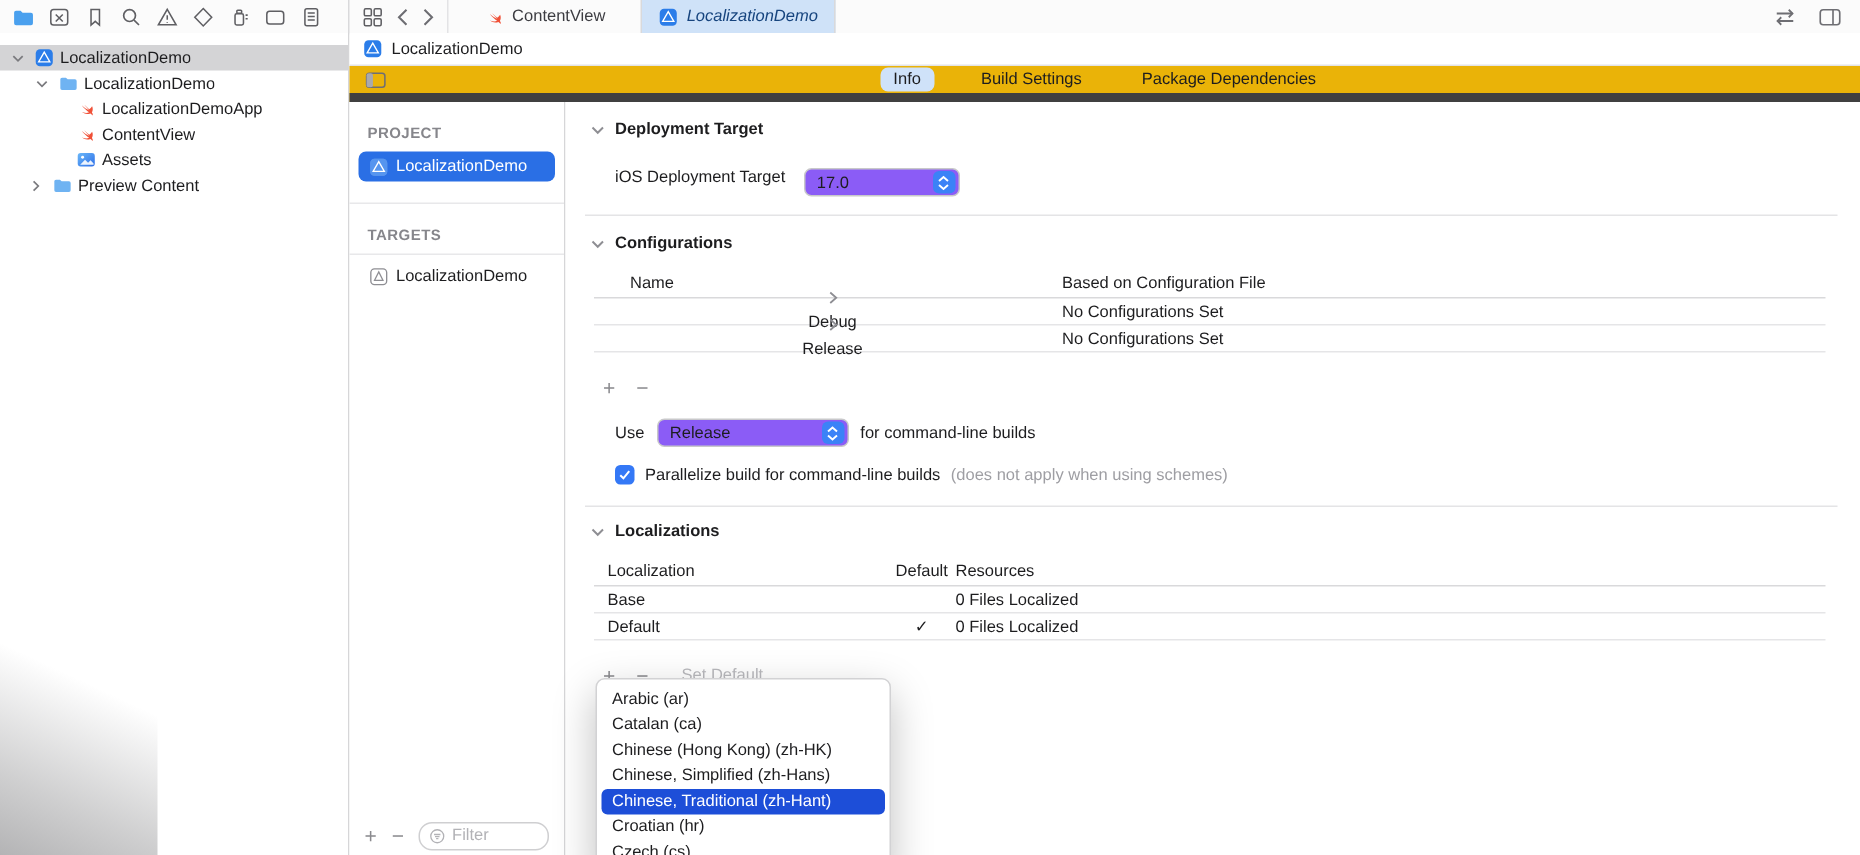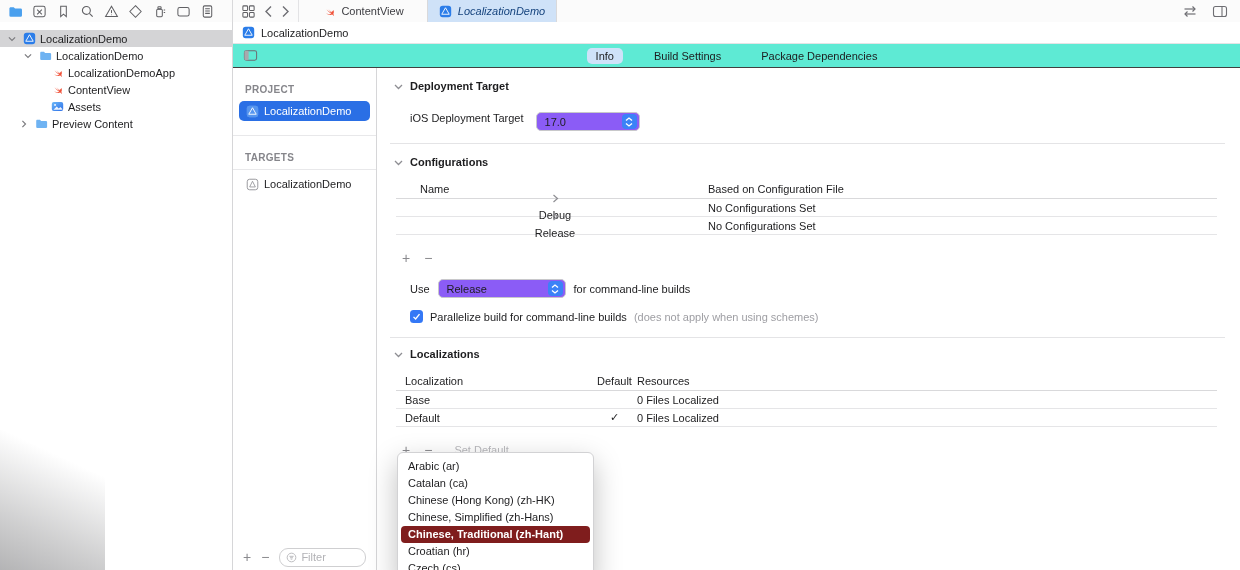--- a/index.html
+++ b/index.html
@@ -36,22 +36,22 @@
   .lvl1{padding-left:22px;}
   .lvl2{padding-left:50px;}
   .lvl2c{padding-left:18px;}
   .tree-label{white-space:nowrap;overflow:hidden;text-overflow:ellipsis;}
   .corner-shade{position:absolute;left:0;bottom:0;width:105px;height:148px;pointer-events:none;z-index:6;
     background:linear-gradient(205deg, rgba(0,0,0,0) 28%, rgba(130,130,132,0.38) 72%, rgba(105,105,108,0.5) 100%);}
 
   
   .crumbbar{position:absolute;left:233px;top:22px;right:0;height:22px;background:#fff;
     border-bottom:1px solid #e4e4e6;display:flex;align-items:center;gap:6px;padding-left:8px;box-sizing:border-box;}
-  .jumpbar{position:absolute;left:233px;top:44px;right:0;height:24px;background:#5eead4;
-    border-bottom:1px solid #404040;display:flex;align-items:center;box-sizing:border-box;}
+  .jumpbar{position:absolute;left:233px;top:44px;right:0;height:24px;background:#eab308;
+    border-bottom:6px solid #404040;display:flex;align-items:center;box-sizing:border-box;}
   .jump-left{padding-left:10px;}
   .seg-tabs{position:absolute;left:0;right:0;display:flex;justify-content:center;gap:22px;align-items:center;}
   .seg{padding:2px 9px;border-radius:5px;color:#1d1d1f;cursor:default;}
   .seg.active{background:#cfe2f9;}
 
   
   .proj-panel{position:absolute;left:233px;top:68px;width:144px;bottom:0;background:#fff;
     border-right:1px solid #d6d6d8;box-sizing:border-box;}
   .panel-h{margin:16px 0 6px 12px;font-size:10px;font-weight:bold;color:#86868b;letter-spacing:.3px;}
   .panel-item{height:20px;display:flex;align-items:center;gap:5px;padding:0 12px;}
@@ -91,21 +91,21 @@
   .chk-row{display:flex;align-items:center;gap:7px;margin:12px 0 0 33px;}
   .checkbox{width:13px;height:13px;background:#3478f6;border-radius:3.5px;display:flex;
     align-items:center;justify-content:center;flex:none;}
   .note{color:#9e9ea3;}
   .disabled-txt{color:#b9b9bd;margin-left:8px;}
 
   .lang-menu{position:absolute;left:20px;top:384px;width:197px;background:#fff;z-index:10;
     border:1px solid #d2d2d4;border-radius:6px;box-shadow:0 10px 28px rgba(0,0,0,.25);
     padding:5px 0;box-sizing:border-box;}
   .lang-item{height:17px;line-height:17px;margin:0 3px;padding:0 7px;border-radius:4px;white-space:nowrap;}
-  .lang-item.hl{background:#7f1d1d;color:#fff;font-weight:bold;}
+  .lang-item.hl{background:#1d4ed8;color:#fff;}
 </style>
 </head>
 <body>
 
 <div class="topbar">
   <div class="nav-icons">
     <span>
         <svg width="15" height="15" viewBox="0 0 16 16">
           <path d="M1.5 4.8c0-.8.6-1.4 1.4-1.4h3.2l1.4 1.4h6a1.4 1.4 0 0 1 1.4 1.4v6a1.4 1.4 0 0 1-1.4 1.4H2.9a1.4 1.4 0 0 1-1.4-1.4z" fill="#4aa0ee"></path>
         </svg>

